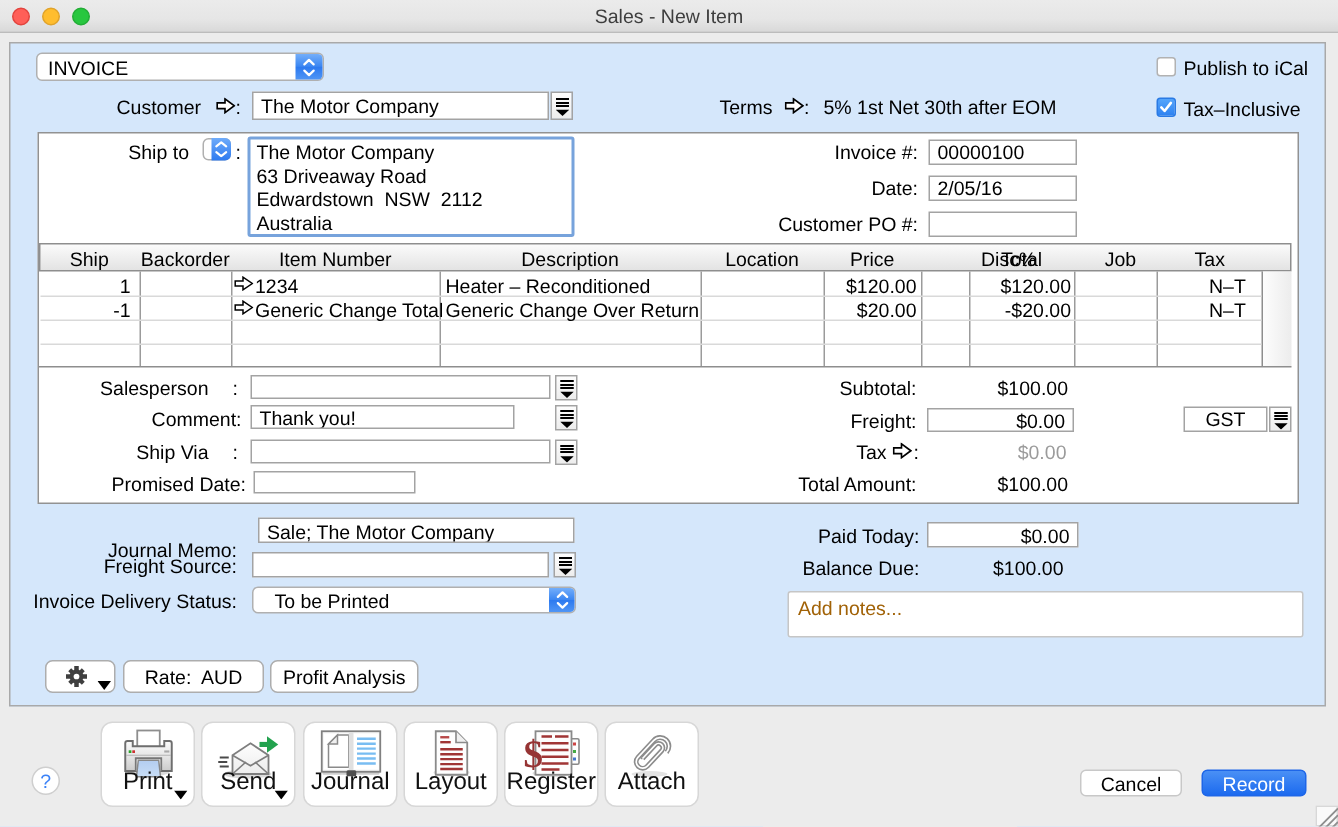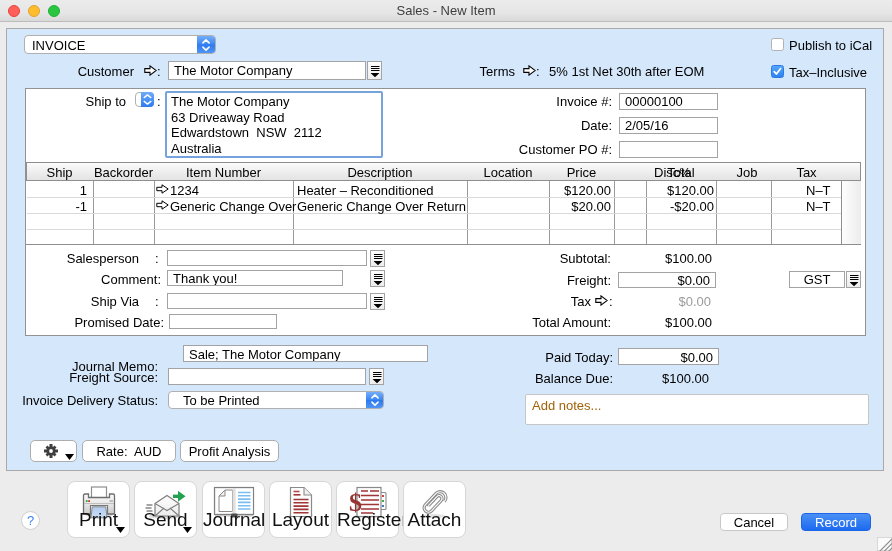--- a/index.html
+++ b/index.html
@@ -26,21 +26,21 @@
 
 .cb { position:absolute; width:13px; height:13px; border-radius:2.5px; }
 
 .colline { position:absolute; top:181px; width:1px; height:63px; background:#9b9b9b; }
 .rowline { position:absolute; left:27px; width:814px; height:1px; background:#d9d9d9; }
 .cell { position:absolute; font-size:13px; white-space:nowrap; }
 .hc { text-align:center; }
 
 .btn { position:absolute; background:#fff; border:1px solid #adadad; border-radius:5px; font-size:13px; text-align:center; }
 .toolbtn { position:absolute; top:481px; width:63px; height:57px; background:#fff; border:1px solid #d7d7d7; border-radius:8px; }
-.toolbtn .tlab { position:absolute; left:0; right:0; bottom:6px; text-align:center; font-size:19px; color:#111; }
+.toolbtn .tlab { position:absolute; left:0; right:0; bottom:6px; text-align:center; font-size:16px; color:#111; }
 .toolbtn svg.icon { position:absolute; left:50%; top:4px; transform:translateX(-50%); }
 </style>
 </head>
 <body>
 
 <div id="titlebar">
   <div class="tl" style="left:8px;  background:#ff5f58; border:0.5px solid #e2443e;"></div>
   <div class="tl" style="left:28px; background:#ffbd2e; border:0.5px solid #e0a32b;"></div>
   <div class="tl" style="left:48px; background:#28c73f; border:0.5px solid #23ad36;"></div>
   <div id="title">Sales - New Item</div>
@@ -149,21 +149,21 @@
 <div class="cell" style="left:170px; top:183px;">1234</div>
 <div class="cell" style="left:297px; top:183px;">Heater – Reconditioned</div>
 <div class="cell r" style="right:281px; top:183px;">$120.00</div>
 <div class="cell r" style="right:178px; top:183px;">$120.00</div>
 <div class="cell" style="left:806px; top:183px;">N–T</div>
 
 <div class="cell r" style="right:805px; top:199px;">-1</div>
 <svg class="abs" style="left:156px; top:200px;" width="13" height="10" viewBox="0 0 13 10">
     <path d="M0.8 3.3 h5.2 V0.8 L12.2 5 L6 9.2 V6.7 H0.8 z" fill="#fff" stroke="#000" stroke-width="1"></path>
   </svg>
-<div class="cell" style="left:170px; top:199px;">Generic Change Over</div>
+<div class="cell" style="left:170px; top:199px;">Generic Change Total</div>
 <div class="cell" style="left:297px; top:199px;">Generic Change Over Return</div>
 <div class="cell r" style="right:281px; top:199px;">$20.00</div>
 <div class="cell r" style="right:178px; top:199px;">-$20.00</div>
 <div class="cell" style="left:806px; top:199px;">N–T</div>
 
 <div class="lbl" style="right:753px; top:251px;">Salesperson</div>
 <div class="lbl" style="left:155px; top:251px;">:</div>
 <div class="field" style="left:167px; top:250px; width:200px; height:16px;"></div>
 <div class="dbtn" style="left:370px; top:250px; height:17px;">
     <svg width="9" height="13" viewBox="0 0 9 13" shape-rendering="crispEdges">
@@ -217,21 +217,21 @@
 <div class="dbtn" style="left:846px; top:271px; height:17px;">
     <svg width="9" height="13" viewBox="0 0 9 13" shape-rendering="crispEdges">
       <rect x="0" y="1" width="9" height="1.3" fill="#000"></rect>
       <rect x="0" y="3.2" width="9" height="1.3" fill="#000"></rect>
       <rect x="0" y="5.4" width="9" height="1.3" fill="#000"></rect>
       <path d="M0 8.6 h9 L4.5 12.8 z" fill="#000" shape-rendering="auto"></path>
     </svg>
   </div>
 
 <div class="lbl" style="right:734px; top:347px;margin-top:12px;">Journal Memo:</div>
-<div class="field" style="left:183px; top:345px; width:245px; height:17px; padding:1px 0 0 5px;">Sale; The Motor Company</div>
+<div class="field" style="left:172px; top:345px; width:211px; height:17px; padding:1px 0 0 5px;">Sale; The Motor Company</div>
 <div class="lbl" style="right:734px; top:370px;">Freight Source:</div>
 <div class="field" style="left:168px; top:368px; width:198px; height:17px;"></div>
 <div class="dbtn" style="left:369px; top:368px; height:17px;">
     <svg width="9" height="13" viewBox="0 0 9 13" shape-rendering="crispEdges">
       <rect x="0" y="1" width="9" height="1.3" fill="#000"></rect>
       <rect x="0" y="3.2" width="9" height="1.3" fill="#000"></rect>
       <rect x="0" y="5.4" width="9" height="1.3" fill="#000"></rect>
       <path d="M0 8.6 h9 L4.5 12.8 z" fill="#000" shape-rendering="auto"></path>
     </svg>
   </div>

